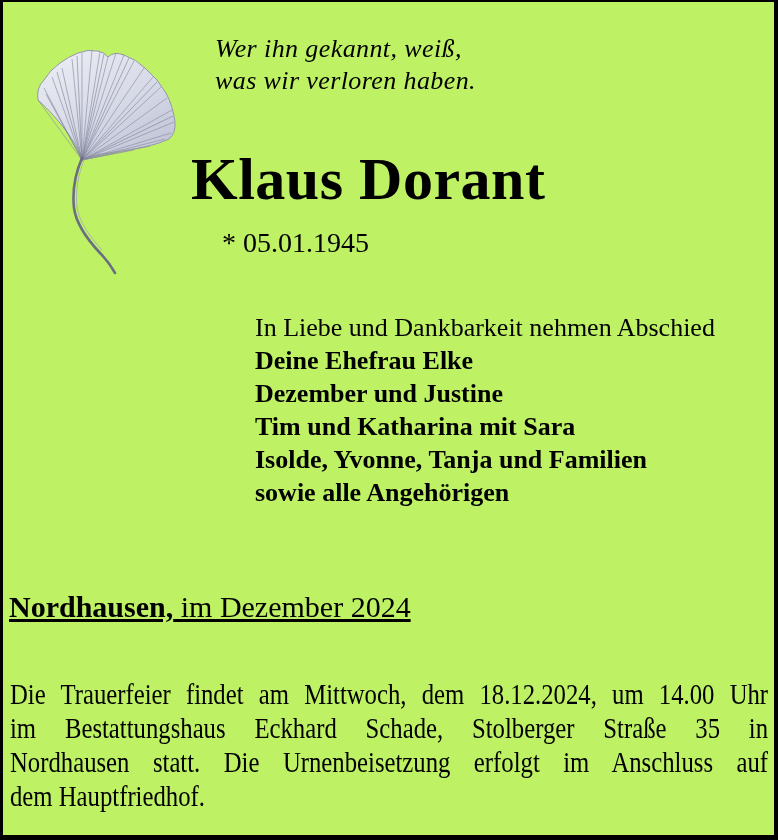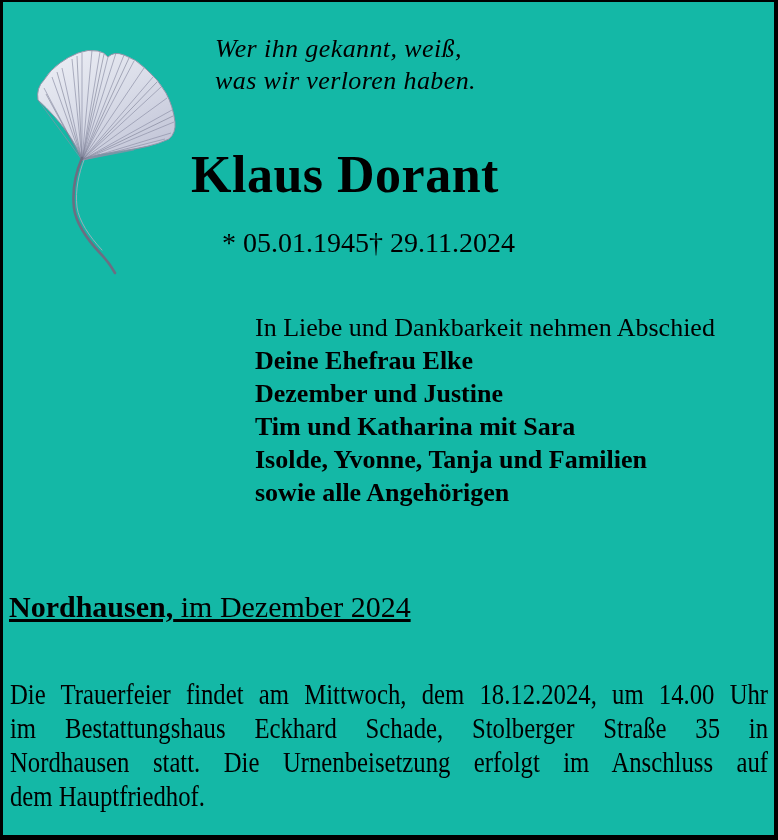--- a/index.html
+++ b/index.html
@@ -1,21 +1,21 @@
 <!DOCTYPE html>
 <html><head>
 <meta charset="utf-8">
 <style>
   * { margin: 0; padding: 0; box-sizing: border-box; }
   html, body { background: #888; }
   .page {
     position: relative;
     width: 778px;
     height: 840px;
-    background: #14b8a6;
+    background: #bef264;
     font-family: "Liberation Serif", serif;
     color: #000;
     overflow: hidden;
     margin: 0 auto;
   }
   .frame {
     position: absolute;
     inset: 0;
     border-style: solid;
     border-color: #000;
@@ -37,21 +37,21 @@
     font-size: 26px;
     line-height: 32px;
     letter-spacing: 0.4px;
     white-space: nowrap;
   }
   .name {
     position: absolute;
     left: 191px;
     top: 149px;
     font-weight: bold;
-    font-size: 52px;
+    font-size: 60px;
     line-height: 1;
     white-space: nowrap;
     letter-spacing: 0.5px;
   }
   .dates {
     position: absolute;
     left: 222px;
     top: 227px;
     font-size: 28px;
     display: flex;
@@ -137,21 +137,20 @@
 
   <div class="quote">
     <div>Wer ihn gekannt, weiß,</div>
     <div>was wir verloren haben.</div>
   </div>
 
   <h1 class="name">Klaus Dorant</h1>
 
   <div class="dates">
     <span>* 05.01.1945</span>
-    <span>† 29.11.2024</span>
   </div>
 
   <div class="mourners">
     <div>In Liebe und Dankbarkeit nehmen Abschied</div>
     <div class="bold">Deine Ehefrau Elke</div>
     <div class="bold">Dezember und Justine</div>
     <div class="bold">Tim und Katharina mit Sara</div>
     <div class="bold">Isolde, Yvonne, Tanja und Familien</div>
     <div class="bold">sowie alle Angehörigen</div>
   </div>

